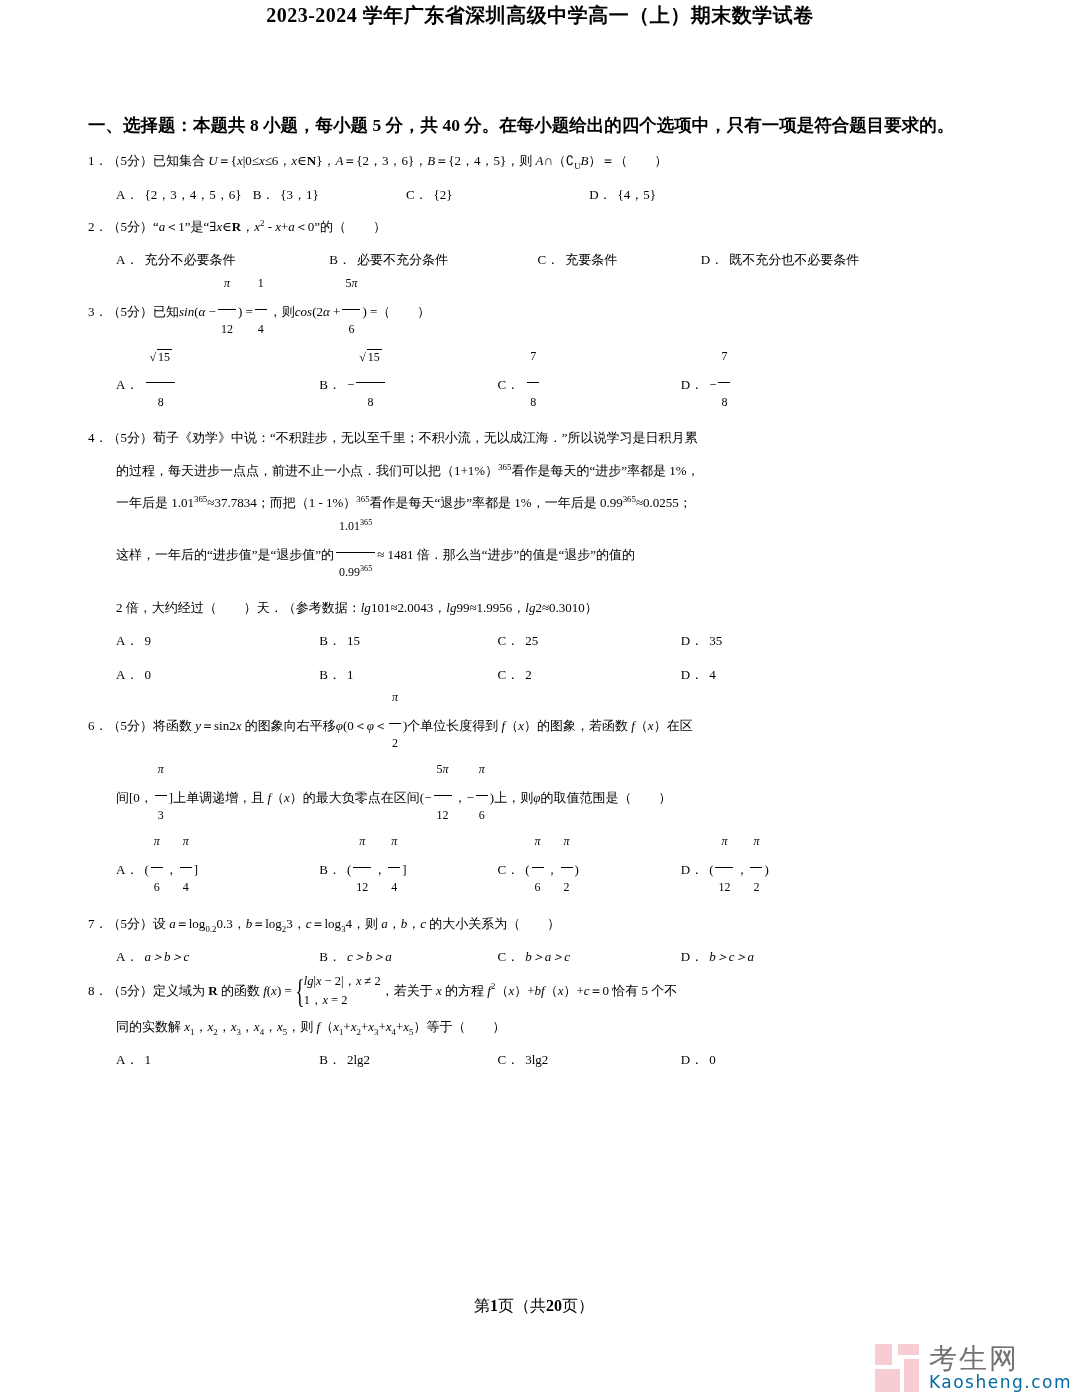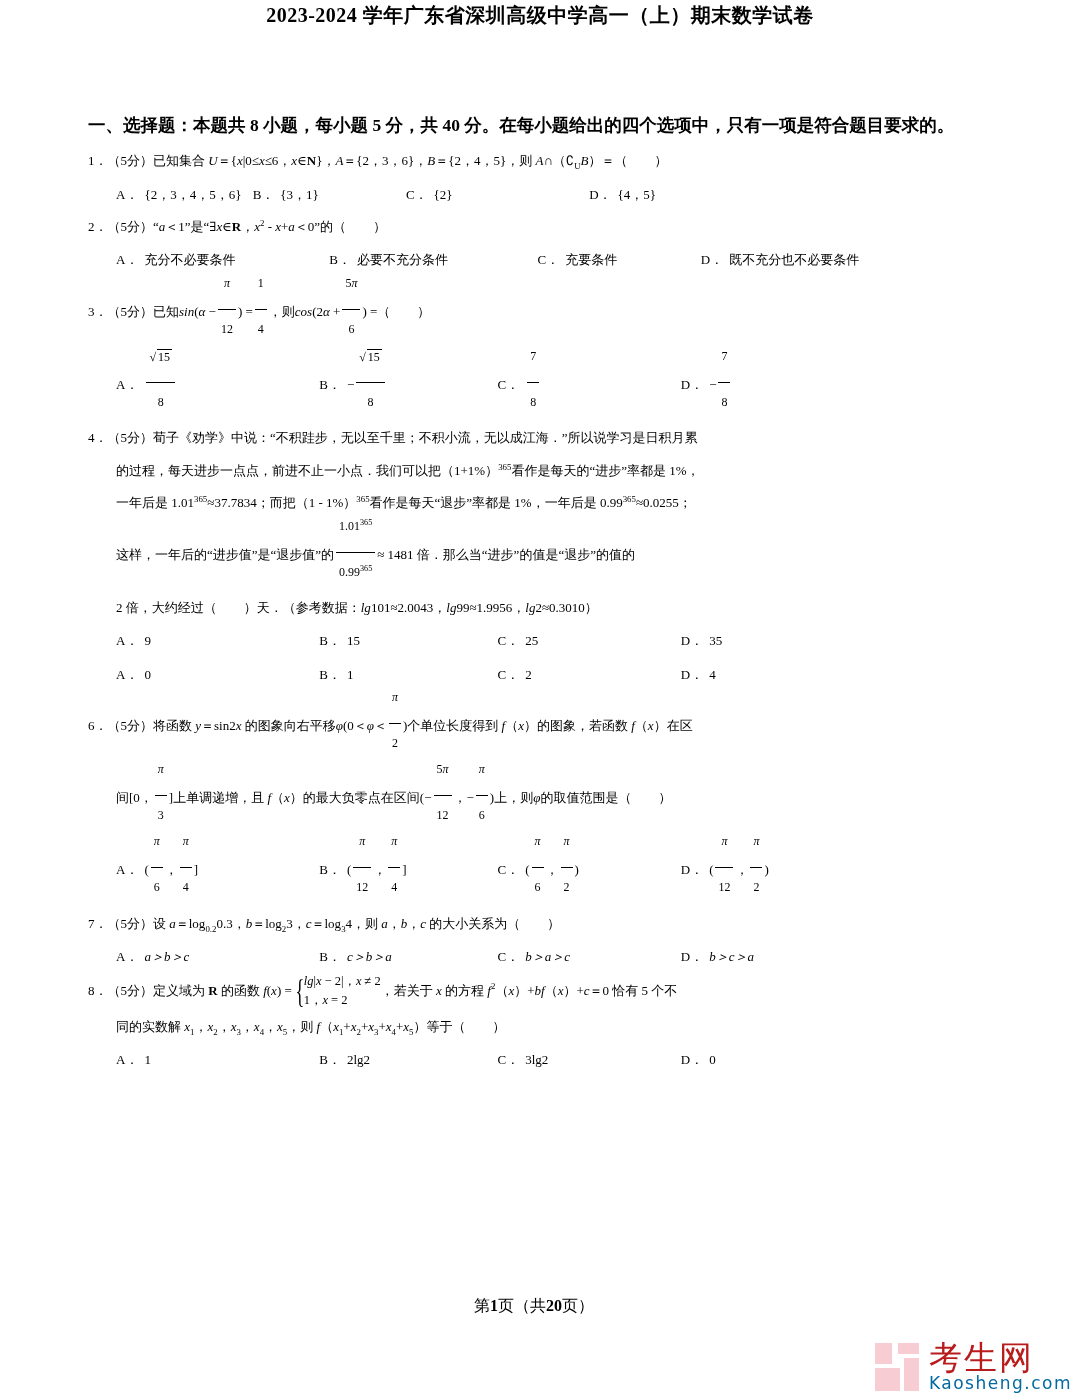--- a/index.html
+++ b/index.html
@@ -166,22 +166,22 @@
     position: absolute;
     background: #f7ccd2;
     display: block;
   }
   .wm-a { left: 0;   top: 0;  width: 17px; height: 21px; }
   .wm-b { left: 23px; top: 0;  width: 21px; height: 11px; }
   .wm-c { left: 0;   top: 25px; width: 25px; height: 23px; }
   .wm-d { left: 29px; top: 15px; width: 15px; height: 33px; }
   .wm-text { line-height: 1; }
   .wm-cn {
-    font-size: 33px;
-    color: #b91c1c;
+    font-size: 28px;
+    color: #737373;
     letter-spacing: 2px;
     font-family: "DejaVu Sans", "Liberation Sans", sans-serif;
     display: block;
   }
   .wm-en {
     font-size: 17px;
     color: #0369a1;
     letter-spacing: 1.5px;
     font-family: "DejaVu Sans", "Liberation Sans", sans-serif;
     display: block;

